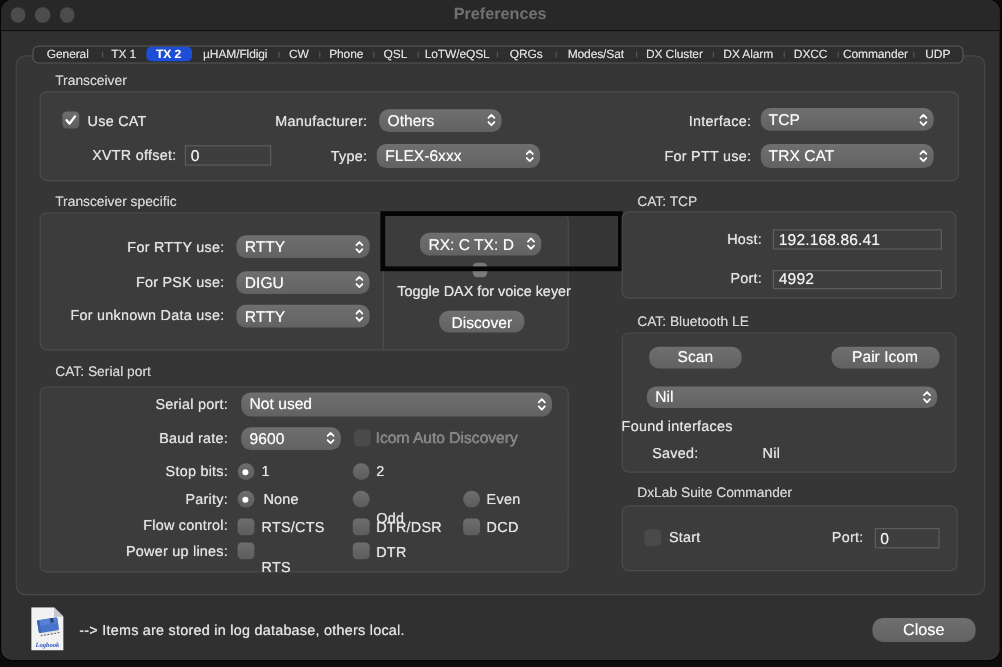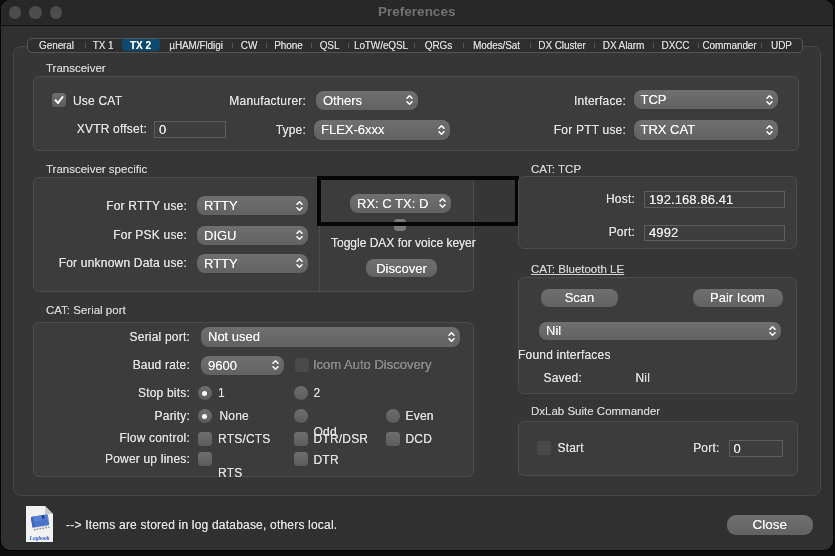--- a/index.html
+++ b/index.html
@@ -4,21 +4,21 @@
 html,body{margin:0;padding:0;background:#0c0c0c;width:835px;height:556px;overflow:hidden;}
 *{box-sizing:border-box;}
 body{font-family:"Liberation Sans",sans-serif;-webkit-font-smoothing:antialiased;transform:translateZ(0);will-change:transform;}
 #win{position:absolute;left:1px;top:0;width:831.5px;height:550px;background:#303030;border-radius:9px;box-shadow:0 0 0 1px rgba(0,0,0,0.55);}
 #titlebar{position:absolute;left:0;top:0;width:100%;height:25.5px;background:#282828;border-radius:9px 9px 0 0;border-bottom:1.8px solid #0e0e0e;}
 .tl{position:absolute;top:6.2px;width:12.5px;height:12.5px;border-radius:50%;background:#4c4c4e;}
 #title{position:absolute;left:0;top:4px;width:100%;text-align:center;font-size:13.5px;font-weight:bold;color:#717171;letter-spacing:0;}
 #tabbox{position:absolute;left:12px;top:46px;width:808px;height:450px;background:#363636;border:1px solid #474747;border-radius:8px;}
 #seg{position:absolute;left:27px;top:37.5px;width:776px;height:15px;background:#2e2e2e;border:1px solid #555555;border-radius:5px;display:flex;align-items:stretch;}
 .sg{position:relative;display:flex;align-items:center;justify-content:center;font-size:10px;color:#dcdcdc;letter-spacing:-0.1px;text-shadow:0 0 0.5px rgba(220,220,220,0.8);}
-.sg.sel{background:#0c4a6e;border-radius:4px;color:#fff;margin:0.5px;font-weight:bold;letter-spacing:0;}
+.sg.sel{background:#1d4ed8;border-radius:4px;color:#fff;margin:0.5px;font-weight:bold;letter-spacing:0;}
 .sg:not(.sel):not(:first-child)::before{content:"";position:absolute;left:-0.5px;top:4px;bottom:4px;width:1px;background:#565656;}
 .sg.sel+.sg::before{display:none !important;}
 .glabel{position:absolute;font-size:11.5px;color:#d4d4d4;letter-spacing:0;line-height:13px;text-shadow:0 0 0.5px rgba(212,212,212,0.8);}
 .gbox{position:absolute;background:#3c3c3c;border:1px solid #4c4c4c;border-radius:6px;}
 .lab{position:absolute;font-size:12px;color:#e2e2e2;letter-spacing:0.2px;white-space:nowrap;line-height:16px;text-shadow:0 0 0.6px rgba(226,226,226,0.9);}
 .rt{text-align:right;}
 .popup{position:absolute;background:linear-gradient(#6f6f6f,#626262);border-radius:8px;color:#fafafa;font-size:13px;letter-spacing:0;text-shadow:0 0 0.6px rgba(250,250,250,0.8);display:flex;align-items:center;padding-left:7px;white-space:nowrap;}
 .popup svg{position:absolute;right:5px;top:50%;transform:translateY(-50%);}
 .btn{position:absolute;background:linear-gradient(#6f6f6f,#626262);border-radius:8px;color:#fafafa;font-size:13px;letter-spacing:0;text-shadow:0 0 0.6px rgba(250,250,250,0.8);display:flex;align-items:center;justify-content:center;white-space:nowrap;}
 .field{position:absolute;background:#3e3e3e;border:1px solid #5e5e5e;color:#f0f0f0;font-size:13px;letter-spacing:0.1px;display:flex;align-items:center;padding-left:4px;text-shadow:0 0 0.6px rgba(240,240,240,0.8);}
@@ -145,21 +145,21 @@
 <div class="cb" style="left:293.5px;top:452px;"></div>
 <div class="lab" style="left:313.5px;top:451.5px;">DTR</div>
 
 <div class="glabel" style="left:531px;top:163px;">CAT: TCP</div>
 <div class="gbox" style="left:518px;top:176px;width:279px;height:72.5px;"></div>
 <div class="lab rt" style="left:535px;top:191px;width:100px;">Host:</div>
 <div class="field" style="left:644px;top:191px;width:141px;height:16.5px;">192.168.86.41</div>
 <div class="lab rt" style="left:535px;top:223.8px;width:100px;">Port:</div>
 <div class="field" style="left:644px;top:224.5px;width:141px;height:16.5px;">4992</div>
 
-<div class="glabel" style="left:531px;top:263px;text-decoration:underline;">CAT: Bluetooth LE</div>
+<div class="glabel" style="left:531px;top:263px;">CAT: Bluetooth LE</div>
 <div class="gbox" style="left:518px;top:277px;width:279px;height:116.5px;"></div>
 <div class="btn" style="left:541px;top:289px;width:77px;height:17.5px;">Scan</div>
 <div class="btn" style="left:692.5px;top:289px;width:90px;height:17.5px;">Pair Icom</div>
 <div class="popup" style="left:539px;top:322px;width:242px;height:17.5px;">Nil<svg width="7" height="11" viewBox="0 0 7 11">
       <path d="M1 3.8 L3.5 1.2 L6 3.8 M1 7.2 L3.5 9.8 L6 7.2" stroke="#fff" stroke-width="1.5" fill="none" stroke-linecap="round" stroke-linejoin="round"></path>
     </svg></div>
 <div class="lab" style="left:518px;top:347px;width:279px;text-align:left;">Found interfaces</div>
 <div class="lab rt" style="left:482px;top:369.5px;width:100px;">Saved:</div>
 <div class="lab" style="left:635.5px;top:369.5px;">Nil</div>
 

